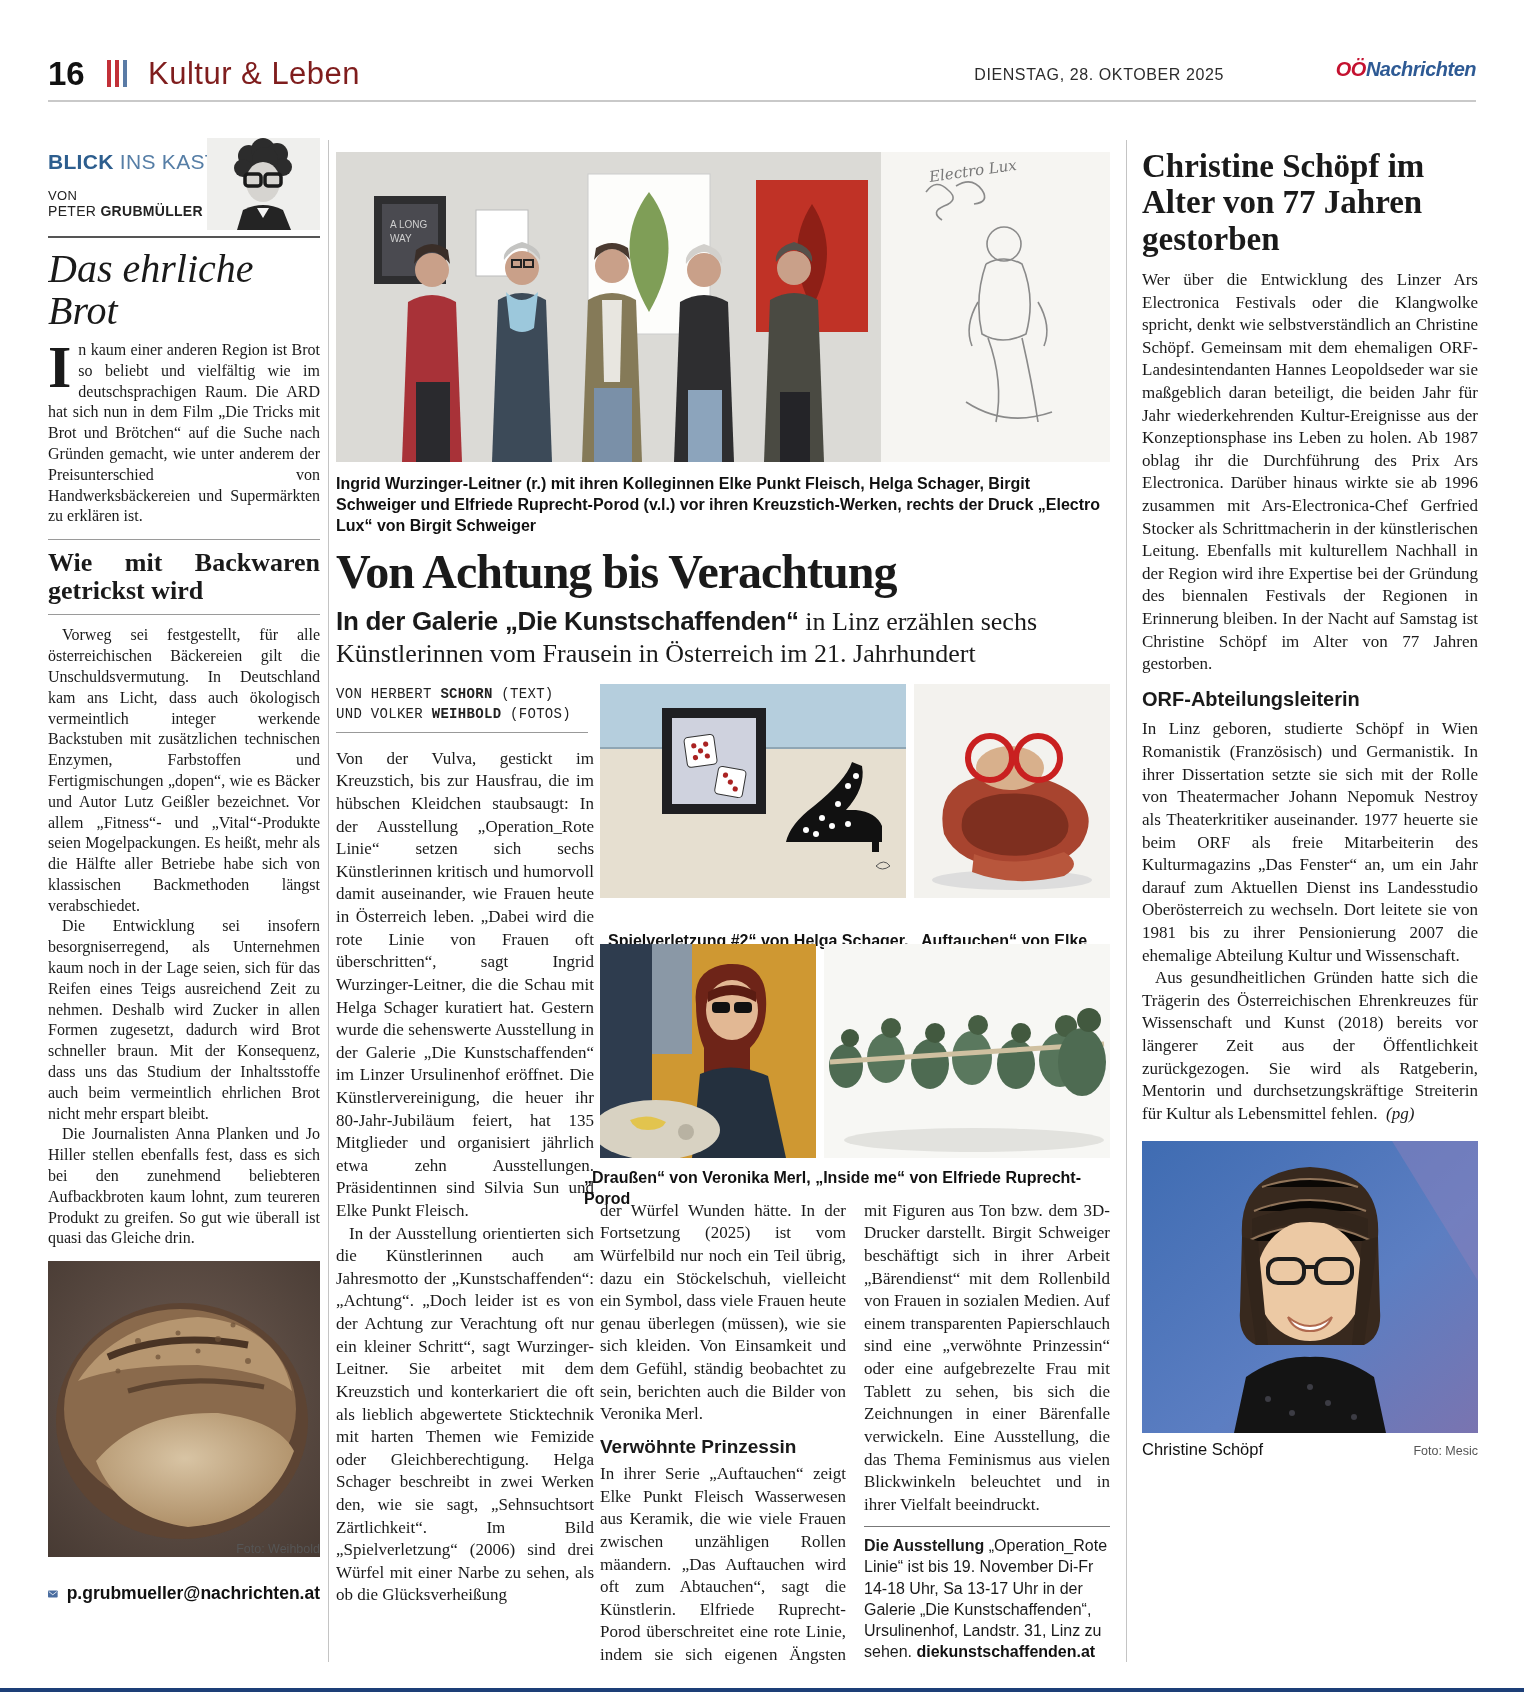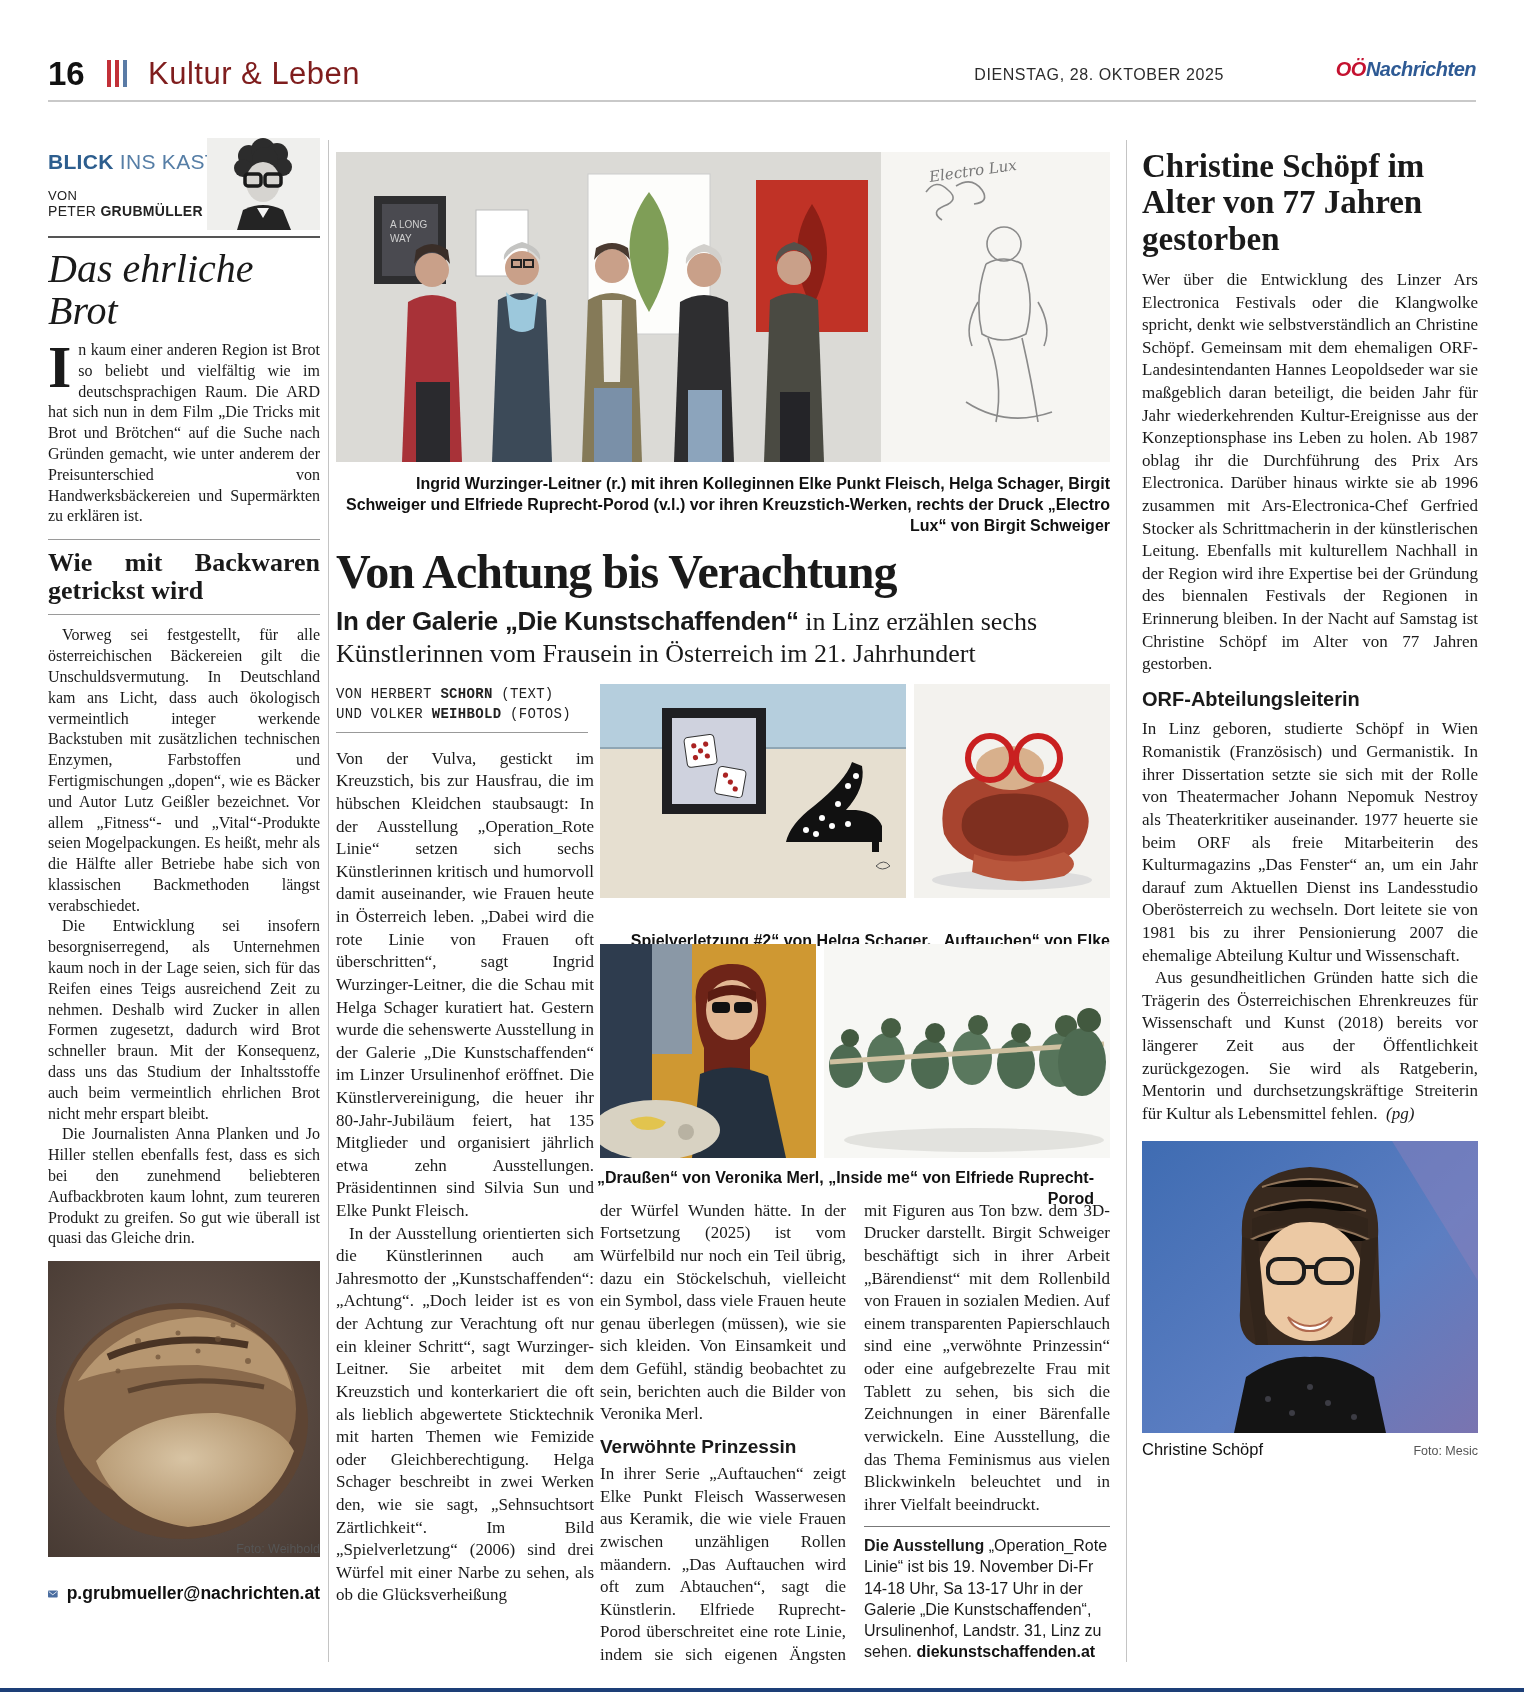--- a/index.html
+++ b/index.html
@@ -23,21 +23,21 @@
   .body16{font-size:16px;line-height:1.3;text-align:justify;}
   .body16 p{margin:0;}
   .body16 p.indent{text-indent:14px;}
   .dropcap{float:left;font-size:60px;line-height:46px;padding:4px 7px 0 0;font-weight:bold;}
   .lc-subhead{font-size:26px;font-weight:bold;line-height:1.08;margin:9px 0;}
   .thinrule{border-top:1px solid #9a9a9a;}
   .cap-bold{font-family:"Liberation Sans",sans-serif;font-weight:normal;font-size:16.5px;line-height:1.28;color:#111;}
   .credit{font-family:"Liberation Sans",sans-serif;font-size:12.5px;color:#555;font-weight:normal;}
   .email-row{font-family:"Liberation Sans",sans-serif;font-weight:bold;font-size:17.5px;color:#111;}
   
-  .main-caption{font-family:"Liberation Sans",sans-serif;font-weight:bold;font-size:16px;line-height:1.3;color:#111;text-align:right;}
+  .main-caption{font-family:"Liberation Sans",sans-serif;font-weight:bold;font-size:16px;line-height:1.3;color:#111;}
   .main-headline{font-size:48px;font-weight:bold;letter-spacing:-1px;line-height:1.0;margin:12px 0 10px 0;}
   .main-subhead{font-size:26px;line-height:1.22;}
   .main-subhead .bold-sans{font-family:"Liberation Sans",sans-serif;font-weight:bold;letter-spacing:-.3px;}
   .byline{font-family:Liberation Mono, monospace;font-size:14px;color:#222;line-height:1.45;letter-spacing:.3px;}
   .byline b{font-weight:bold;}
   .colbody{font-size:17px;line-height:1.33;text-align:justify;}
   .colbody p{margin:0;}
   .colbody p.indent{text-indent:13px;}
   .colsubhead{font-family:"Liberation Sans",sans-serif;font-weight:bold;font-size:19px;margin:8px 0 4px 0;text-align:left;}
   .infobox{font-family:"Liberation Sans",sans-serif;font-size:16px;line-height:1.32;text-align:left;margin-top:10px;padding-top:8px;border-top:1px solid #777;}

